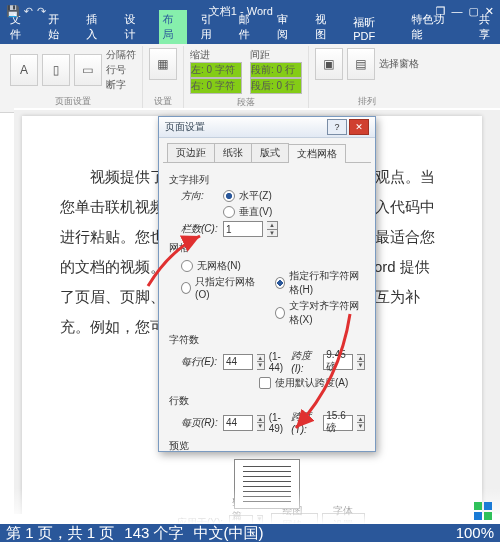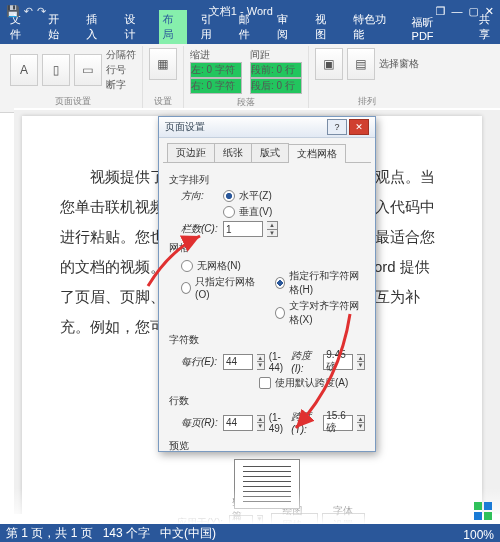--- a/index.html
+++ b/index.html
@@ -11,24 +11,24 @@
   .titlebar .tb-right{display:flex;gap:6px;}
   .ribbon-tabs{height:22px;background:#2a579a;display:flex;align-items:flex-end;color:#fff;font-size:11px;padding:0 6px;gap:10px;}
   .ribbon-tabs .tab{padding:2px 4px;cursor:pointer;}
   .ribbon-tabs .tab.active{background:#86efac;color:#2a579a;}
   .ribbon-tabs .share{margin-left:auto;text-align:right;}
   .ribbon{height:64px;background:#f3f3f3;border-bottom:1px solid #d4d4d4;display:flex;align-items:stretch;padding:2px 4px;font-size:10px;color:#555;}
   .rgroup{border-right:1px solid #e0e0e0;padding:2px 6px;display:flex;flex-direction:column;justify-content:space-between;}
   .rgroup .gtitle{font-size:9px;color:#888;text-align:center;margin-top:2px;}
   .rrow{display:flex;gap:4px;align-items:center;}
   .bigbtn{width:26px;height:30px;background:linear-gradient(#fff,#eee);border:1px solid #ccc;display:flex;align-items:center;justify-content:center;font-size:12px;}
-  .smallfield{width:50px;height:14px;border:1px solid #bbb;background:#22c55e;display:inline-block;}
+  .smallfield{width:50px;height:14px;border:1px solid #bbb;background:#84cc16;display:inline-block;}
   .doc{position:absolute;left:14px;right:0;top:110px;bottom:28px;overflow:hidden;background:#f0f0f0;}
   .page{margin:6px 0 0 8px;width:460px;height:420px;background:#fff;box-shadow:0 0 4px rgba(0,0,0,.2);padding:46px 38px;box-sizing:border-box;font-size:15px;line-height:2;color:#333;}
-  .statusbar{position:absolute;left:0;right:0;bottom:0;height:18px;background:#2a579a;color:#fff;font-size:12px;display:flex;align-items:flex-end;padding:0 6px;gap:10px;}
+  .statusbar{position:absolute;left:0;right:0;bottom:0;height:18px;background:#2a579a;color:#fff;font-size:15px;display:flex;align-items:flex-start;padding:0 6px;gap:10px;}
   .statusbar .sep{flex:1;}
   .ruler{position:absolute;left:14px;right:0;top:108px;height:14px;background:#fff;border-bottom:1px solid #bbb;}
 
   
   .dlg{position:absolute;left:158px;top:116px;width:216px;height:334px;background:#f4f4f4;border:1px solid #7a9ac0;box-shadow:2px 3px 8px rgba(0,0,0,.35);font-size:10px;}
   .dlg .dtitle{height:20px;background:linear-gradient(#fefefe,#e2e9f3);border-bottom:1px solid #c4cfdd;display:flex;align-items:center;padding:0 6px;}
   .dlg .dtitle .dt-title{flex:1;color:#345;}
   .dlg .dtitle .dbtn{width:18px;height:14px;margin-left:2px;border:1px solid #7a8da6;display:flex;align-items:center;justify-content:center;font-size:9px;background:#e8eef7;}
   .dlg .dtitle .close{background:#d04030;color:#fff;border-color:#a03022;}
   .dlg-tabs{height:20px;display:flex;align-items:flex-end;padding:4px 4px 0;gap:0;border-bottom:1px solid #bbb;margin:0 4px;}
@@ -86,22 +86,22 @@
   <div class="ribbon-tabs">
     <span class="tab">文件</span>
     <span class="tab">开始</span>
     <span class="tab">插入</span>
     <span class="tab">设计</span>
     <span class="tab active">布局</span>
     <span class="tab">引用</span>
     <span class="tab">邮件</span>
     <span class="tab">审阅</span>
     <span class="tab">视图</span>
+    <span class="tab">福昕PDF</span>
     <span class="tab">特色功能</span>
-    <span class="tab">福昕PDF</span>
     <span class="tab share">共享</span>
   </div>
 
   <div class="ribbon">
     <div class="rgroup">
       <div class="rrow">
         <div class="bigbtn">A</div>
         <div class="bigbtn">▯</div>
         <div class="bigbtn">▭</div>
         <div style="display:flex;flex-direction:column;gap:1px;">

